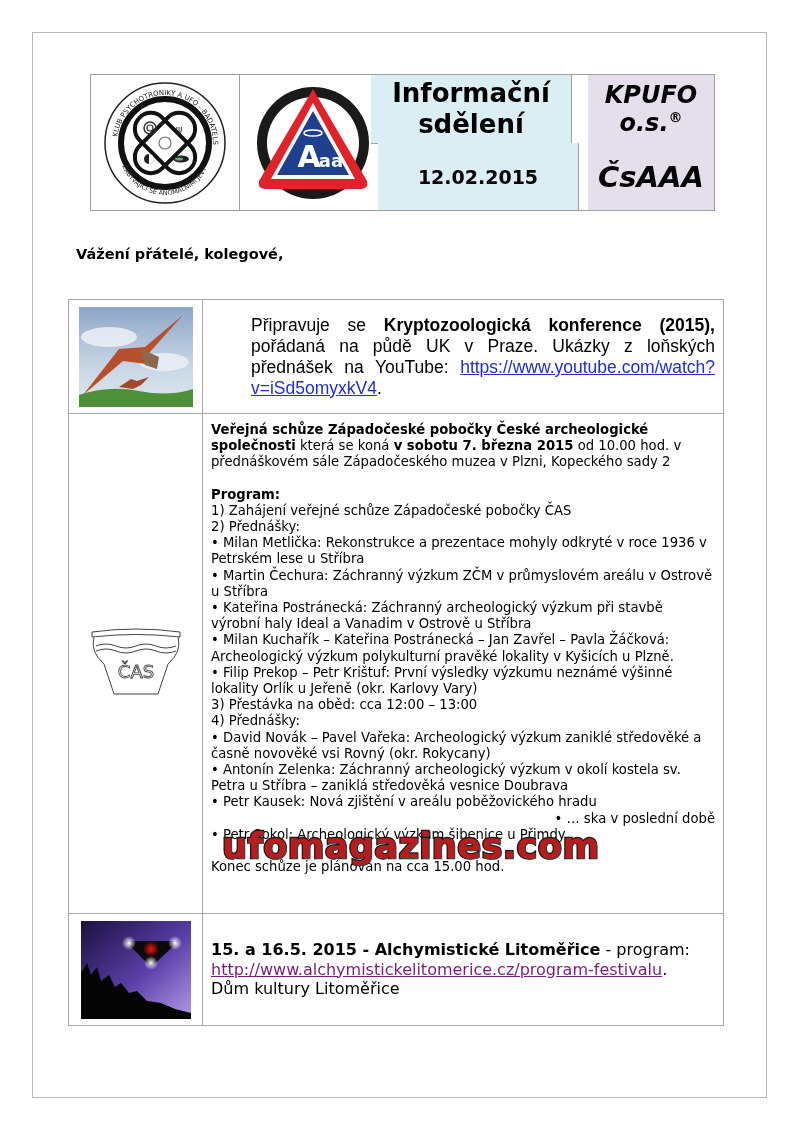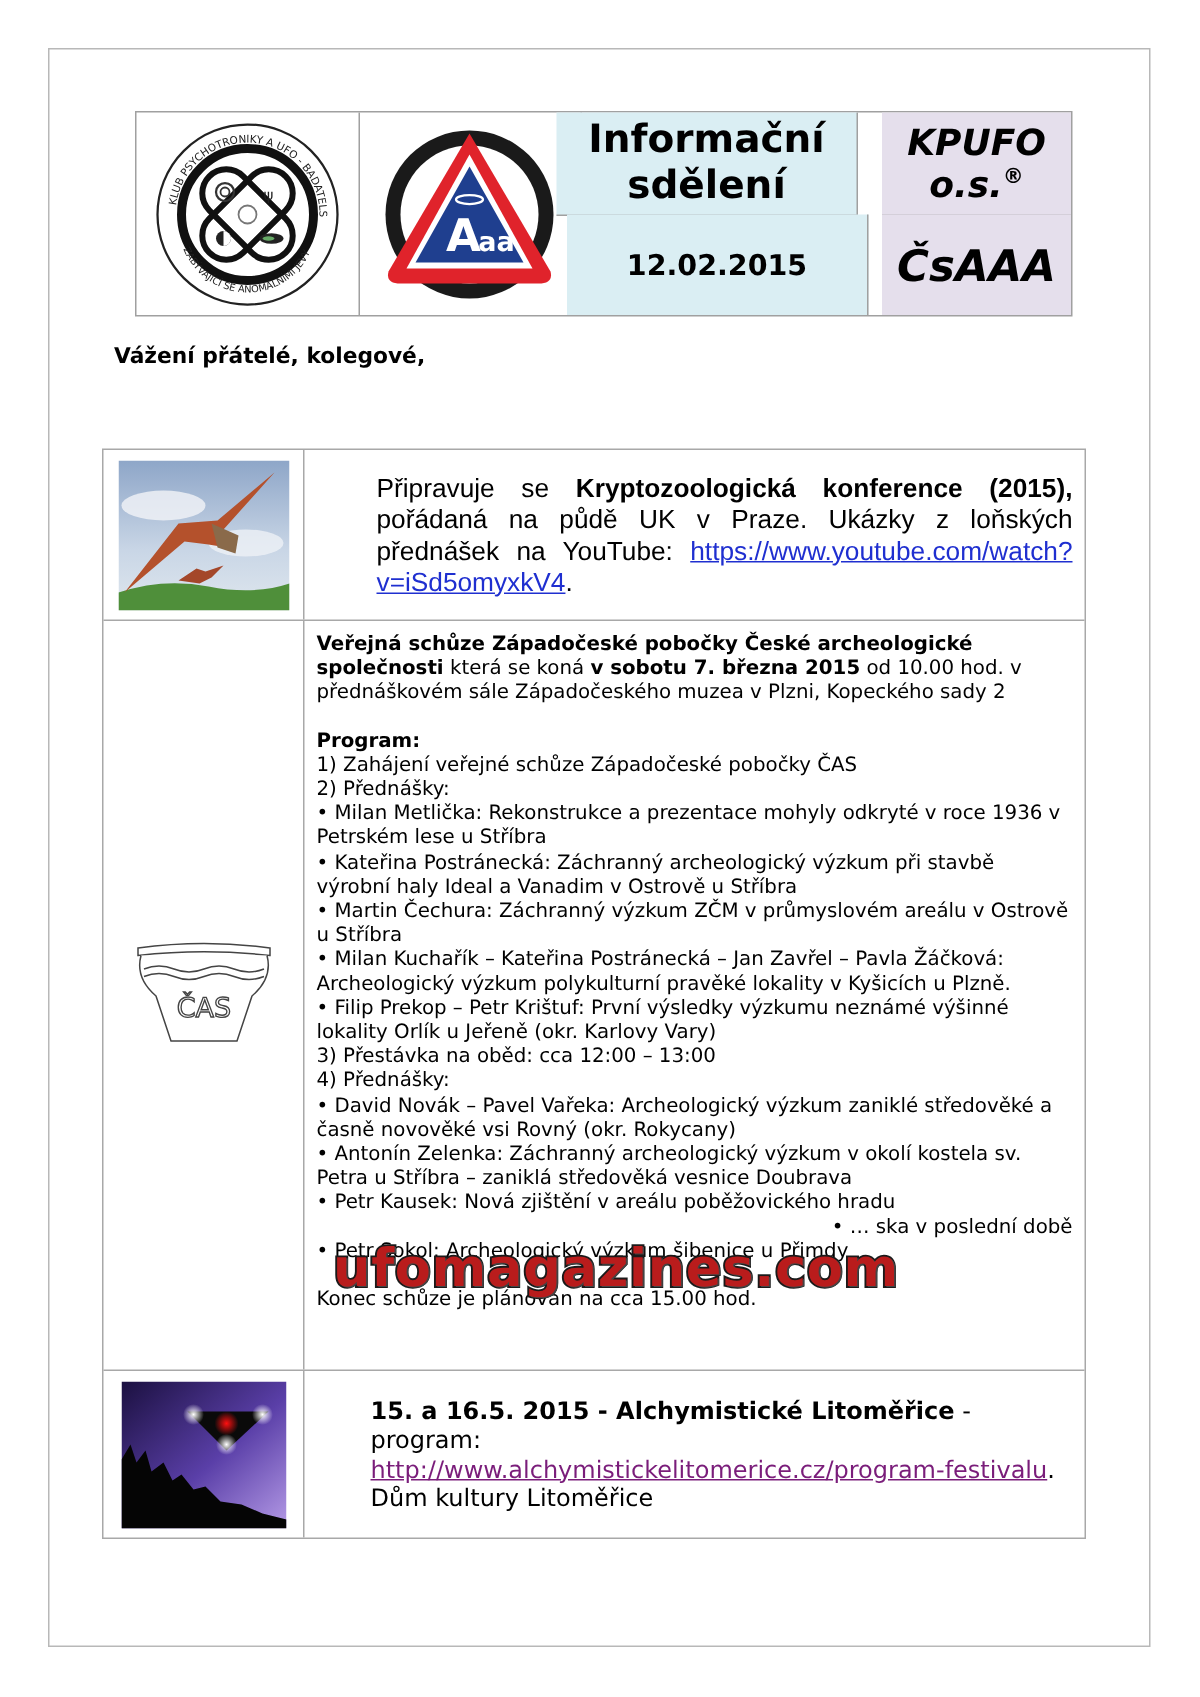--- a/index.html
+++ b/index.html
@@ -24,35 +24,35 @@
                     font-weight: bold; font-size: 19px; }
   .hdr .org1-cell { position: absolute; left: 497px; top: 0; width: 126px; height: 68px;
                     background: #e5dfec; border-bottom: 1px solid #a0a0a0;
                     display: flex; align-items: center; justify-content: center; text-align: center;
                     font-weight: bold; font-style: italic; font-size: 24px; line-height: 28px; }
   .hdr .org2-cell { position: absolute; left: 497px; top: 68px; width: 126px; height: 67px;
                     background: #e5dfec;
                     display: flex; align-items: center; justify-content: center;
                     font-weight: bold; font-style: italic; font-size: 29px; }
   .org1-cell sup { font-size: 14px; vertical-align: super; line-height: 0; }
-  .greeting { position: absolute; left: 76px; top: 230px; font-weight: bold; font-size: 14.5px; }
+  .greeting { position: absolute; left: 76px; top: 246px; font-weight: bold; font-size: 14.5px; }
   
   .ctab { position: absolute; left: 68px; top: 299px; width: 656px; border: 1px solid #a8a8a8;
           box-sizing: border-box; }
   .row { display: flex; border-top: 1px solid #a8a8a8; }
   .row:first-child { border-top: none; gap: 40px; }
   .row .img-cell { width: 133px; border-right: 1px solid #a8a8a8; display: flex;
                    align-items: center; justify-content: center; flex-shrink: 0; }
   .row .txt-cell { flex: 1; padding: 0 8px; box-sizing: border-box; }
   .row1 { height: 113px; }
   .row1 .txt-cell { display: flex; align-items: center; font-family: "Liberation Sans", sans-serif;
                     font-size: 17.5px; line-height: 21px; text-align: justify; }
   .row2 { height: 499px; }
   .row2 .txt-cell { padding-top: 8px; font-size: 13.2px; line-height: 16.2px; }
-  .row3 { height: 111px; gap: 36px; }
+  .row3 { height: 111px; }
   .row3 .txt-cell { display: flex; align-items: center; font-family: "DejaVu Sans", sans-serif;
                     font-size: 16px; line-height: 19.5px; }
   a.link { color: #1f2fd0; text-decoration: underline; }
   a.link-visited { color: #7a1d7a; text-decoration: underline; }
   .blank { height: 16px; }
   .watermark { position: absolute; left: 222px; top: 826px; font-family: "DejaVu Sans", sans-serif;
                font-weight: bold; font-size: 35px; color: #b91c1c; letter-spacing: 0.5px;
                -webkit-text-stroke: 2.5px #1a1a1a; paint-order: stroke fill;
                text-shadow: 1px 1px 0 #444; }
 </style>
@@ -157,22 +157,22 @@
     <div class="txt-cell">
       <div>
         <b>Veřejná schůze Západočeské pobočky České archeologické společnosti</b><span> která se koná </span><b>v sobotu 7. března 2015</b><span> od 10.00 hod. v přednáškovém sále Západočeského muzea v Plzni, Kopeckého sady 2</span>
       </div>
       <div class="blank"></div>
       <div><b>Program:</b></div>
       <div>
         <div>1) Zahájení veřejné schůze Západočeské pobočky ČAS</div>
         <div>2) Přednášky:</div>
         <div>• Milan Metlička: Rekonstrukce a prezentace mohyly odkryté v roce 1936 v Petrském lese u Stříbra</div>
+        <div>• Martin Čechura: Záchranný výzkum ZČM v průmyslovém areálu v Ostrově u Stříbra</div>
         <div>• Kateřina Postránecká: Záchranný archeologický výzkum při stavbě výrobní haly Ideal a Vanadim v Ostrově u Stříbra</div>
-        <div>• Martin Čechura: Záchranný výzkum ZČM v průmyslovém areálu v Ostrově u Stříbra</div>
         <div>• Milan Kuchařík – Kateřina Postránecká – Jan Zavřel – Pavla Žáčková: Archeologický výzkum polykulturní pravěké lokality v Kyšicích u Plzně.</div>
         <div>• Filip Prekop – Petr Krištuf: První výsledky výzkumu neznámé výšinné lokality Orlík u Jeřeně (okr. Karlovy Vary)</div>
         <div>3) Přestávka na oběd: cca 12:00 – 13:00</div>
         <div>4) Přednášky:</div>
         <div>• David Novák – Pavel Vařeka: Archeologický výzkum zaniklé středověké a časně novověké vsi Rovný (okr. Rokycany)</div>
         <div>• Antonín Zelenka: Záchranný archeologický výzkum v okolí kostela sv. Petra u Stříbra – zaniklá středověká vesnice Doubrava</div>
         <div>• Petr Kausek: Nová zjištění v areálu poběžovického hradu</div>
         <div style="text-align:right">• … ska v poslední době</div>
         <div>• Petr Sokol: Archeologický výzkum šibenice u Přimdy</div>
       </div>

